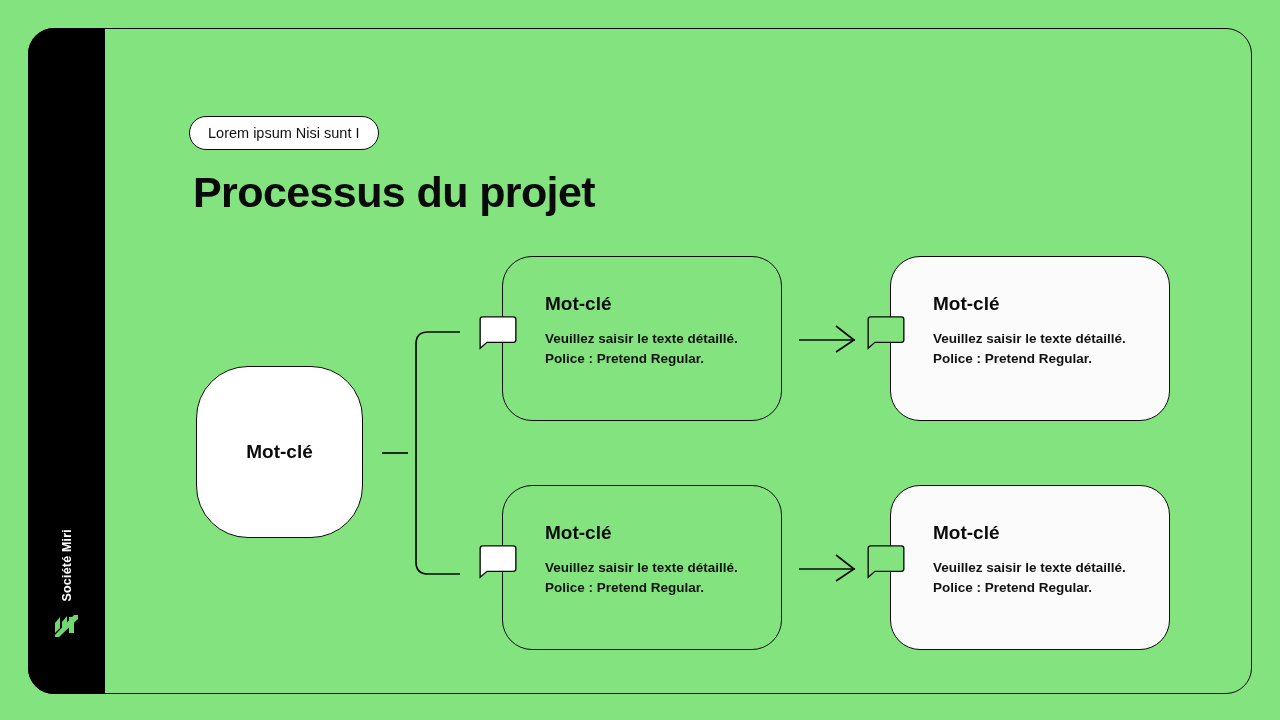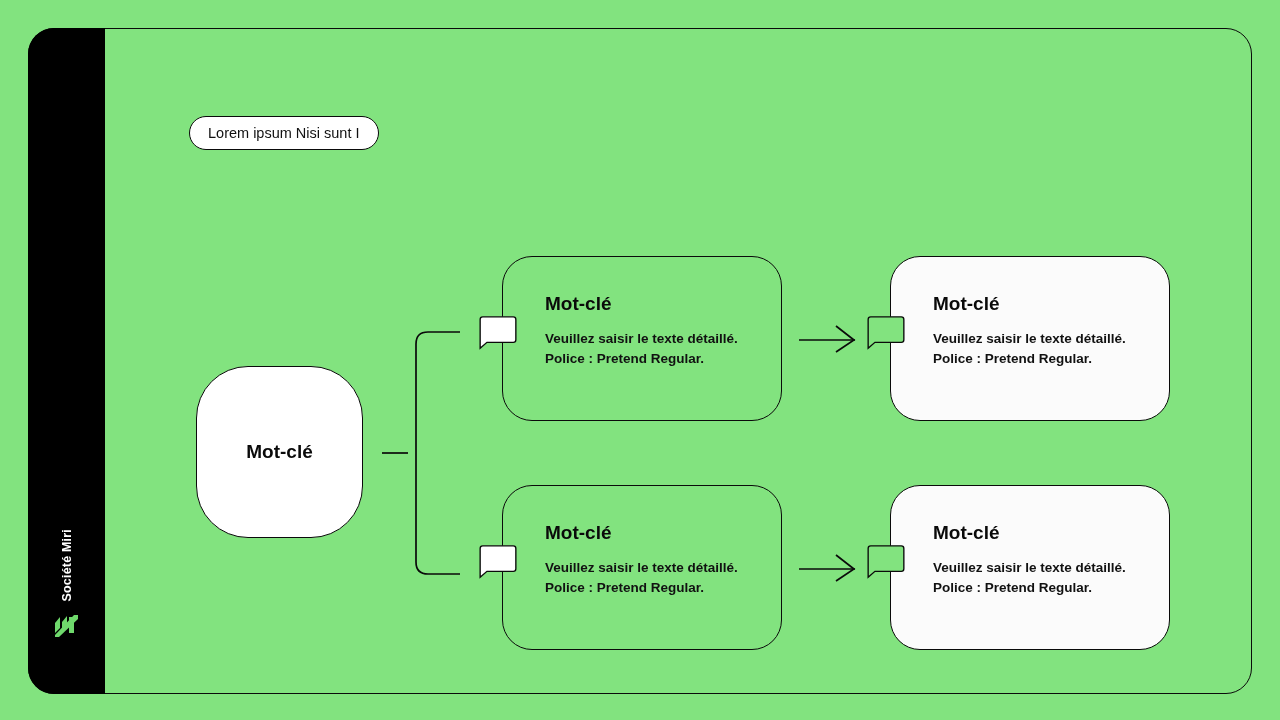--- a/index.html
+++ b/index.html
@@ -186,20 +186,21 @@
         <polygon points="2,22 2,12 7,6 7,17"></polygon>
         <polygon points="9,22 9,11 14,5 14,16"></polygon>
         <polygon points="16,22 16,6 21,6 21,22"></polygon>
         <polygon points="2,24 21,4 25,4 25,8 6,26 2,26"></polygon>
       </g>
     </svg>
   </div>
 
   <div class="badge-pill">Lorem ipsum Nisi sunt I</div>
 
+  <div class="slide-title">Processus du projet</div>
 
   <div class="root-node">
     <span>Mot-clé</span>
   </div>
 
   <svg class="connectors" viewBox="0 0 1280 720">
 
     <line x1="382" y1="453" x2="408" y2="453" stroke="#0a0a0a" stroke-width="1.7"></line>
 
     <path d="M 460 332 L 428 332 Q 416 332 416 344 L 416 562 Q 416 574 428 574 L 460 574" fill="none" stroke="#0a0a0a" stroke-width="1.7"></path>

